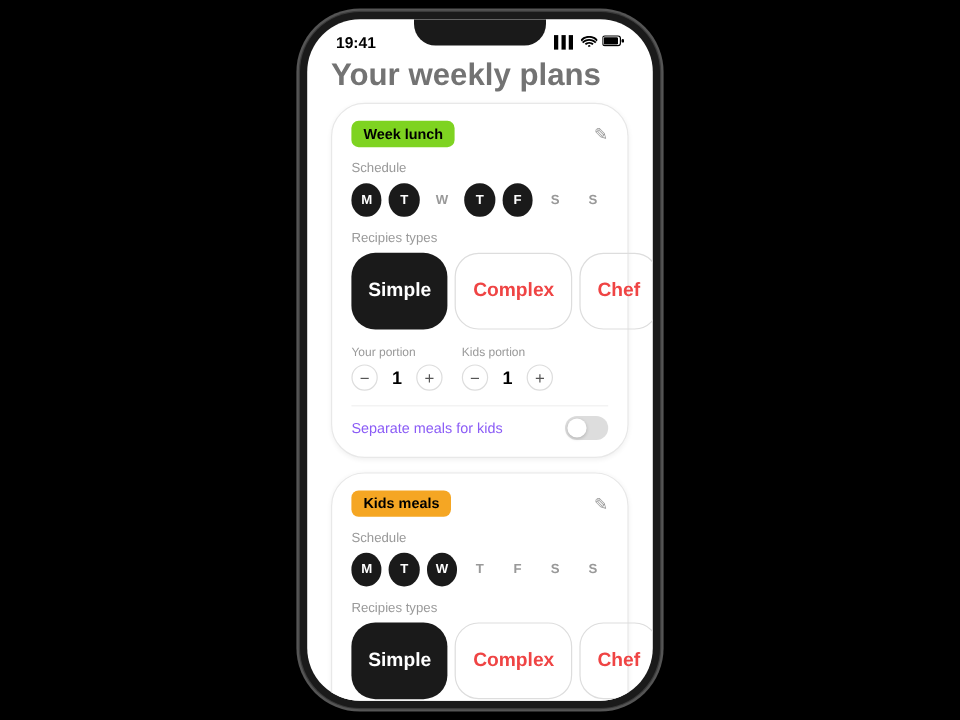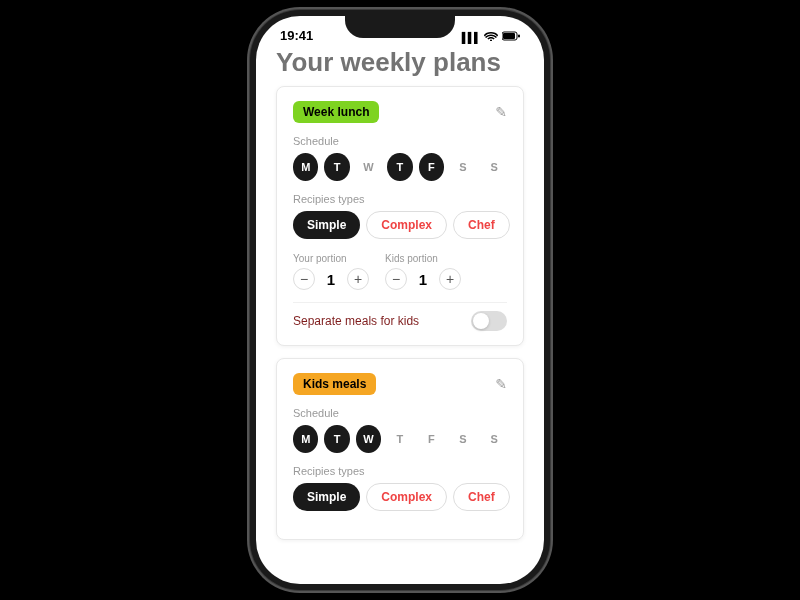--- a/index.html
+++ b/index.html
@@ -33,21 +33,21 @@
       border-radius: 44px;
       overflow: hidden;
       position: relative;
       display: flex;
       flex-direction: column;
     }
 
     .status-bar {
       display: flex;
       justify-content: space-between;
-      align-items: flex-end;
+      align-items: center;
       padding: 12px 24px 4px;
       flex-shrink: 0;
     }
 
     .status-time {
       font-size: 13px;
       font-weight: 600;
       color: #000;
     }
 
@@ -87,21 +87,21 @@
 
     .page-subtitle {
       font-size: 13px;
       color: #555;
       line-height: 1.5;
       margin-bottom: 16px;
     }
 
     .card {
       background: #fff;
-      border-radius: 8px;
+      border-radius: 28px;
       border: 1px solid #e8e8e8;
       padding: 14px 16px;
       margin-bottom: 12px;
       box-shadow: 0 1px 4px rgba(0,0,0,0.06);
     }
 
     .card-header {
       display: flex;
       justify-content: space-between;
       align-items: center;
@@ -159,23 +159,23 @@
       color: #999;
     }
 
     .recipe-types {
       display: flex;
       gap: 6px;
       margin-bottom: 14px;
     }
 
     .recipe-btn {
-      padding: 6px 14px;
+      padding: 22px 14px;
       border-radius: 20px;
-      font-size: 12px;
+      font-size: 16px;
       font-weight: 600;
       cursor: pointer;
       border: none;
     }
 
     .recipe-btn-active {
       background: #1a1a1a;
       color: #fff;
     }
 
@@ -235,21 +235,21 @@
       display: flex;
       align-items: center;
       justify-content: space-between;
       padding-top: 8px;
       border-top: 1px solid #f0f0f0;
       position: relative;
     }
 
     .separate-label {
       font-size: 12px;
-      color: #7f1d1d;
+      color: #8b5cf6;
     }
 
     .toggle {
       width: 36px;
       height: 20px;
       background: #ddd;
       border-radius: 10px;
       position: relative;
       cursor: pointer;
     }

